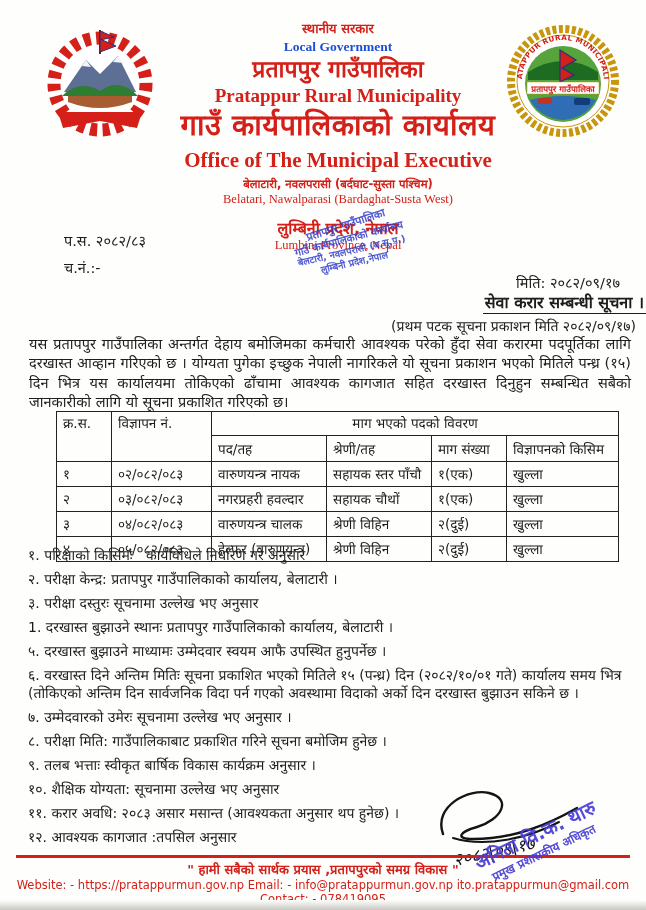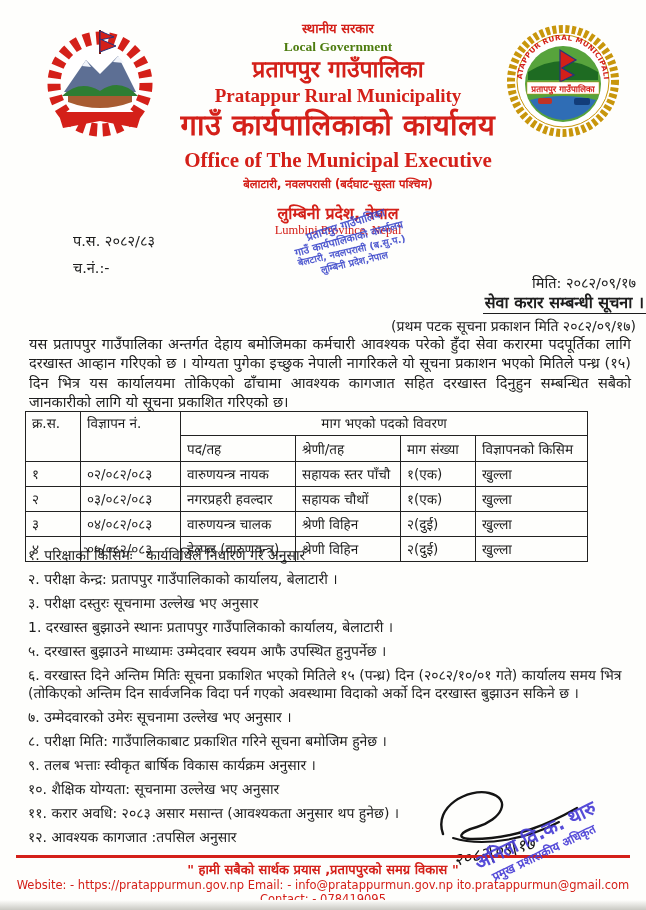--- a/index.html
+++ b/index.html
@@ -1,58 +1,58 @@
 <!DOCTYPE html>
 <html><head>
 <meta charset="utf-8">
 <style>
   html,body{margin:0;padding:0;background:#d8d8d2;}
   .page{position:relative;width:646px;height:910px;margin:0 auto;background:#fefefc;
         font-family:"DejaVu Sans",sans-serif;color:#1d1d1d;overflow:hidden;}
   .red{color:#d42019;}
-  .blue{color:#4d7c0f;}
+  .blue{color:#1d4ed8;}
   .serif{font-family:"Liberation Serif",serif;}
 
   
   .emblem-left{position:absolute;left:34px;top:26px;width:132px;height:114px;}
   .seal-right{position:absolute;left:502px;top:20px;width:122px;height:122px;}
   .header-center{position:absolute;left:168px;top:22px;width:340px;text-align:center;line-height:1.12;}
   .h-np-small{font-size:13px;font-weight:700;}
   .h-en-small{font-size:13.5px;font-weight:700;margin-top:2px;}
   .h-np-big{font-size:23px;font-weight:800;margin-top:3px;}
   .h-en-mid{font-size:19px;font-weight:700;margin-top:3px;}
   .h-np-huge{font-size:29px;font-weight:800;margin-top:2px;letter-spacing:.5px;}
   .h-en-big{font-size:21px;font-weight:700;margin-top:8px;}
   .h-addr-np{font-size:11.5px;font-weight:700;margin-top:5px;}
   .h-addr-en{font-size:12.5px;margin-top:1px;}
   .h-prov-np{font-size:16px;font-weight:700;margin-top:14px;}
   .h-prov-en{font-size:12.5px;margin-top:1px;}
 
   
-  .ref-left{position:absolute;left:73px;top:228px;font-size:14.5px;line-height:1.85;}
-  .ref-date{position:absolute;right:10px;top:272px;font-size:14.5px;margin-left:24px;}
+  .ref-left{position:absolute;left:64px;top:228px;font-size:14.5px;line-height:1.85;}
+  .ref-date{position:absolute;right:26px;top:272px;font-size:14.5px;margin-left:24px;}
 
   
   .round-stamp{position:absolute;left:262px;top:218px;width:176px;text-align:center;
                transform:rotate(-13deg);color:rgba(52,64,200,.85);font-weight:600;line-height:1.25;}
   .rs1{font-size:11px;transform:rotate(-5deg);}
   .rs2{font-size:10.5px;transform:rotate(-2deg);}
   .rs3{font-size:9.5px;}
   .rs4{font-size:9.5px;}
 
   
   .notice-title{position:absolute;left:0;top:291px;width:100%;text-align:right;font-size:16px;font-weight:700;}
   .notice-title span{border-bottom:1.6px solid #1d1d1d;padding:0 2px 1px;}
   .first-pub{position:absolute;right:10px;top:316px;font-size:14px;}
 
   
   .body-par{position:absolute;left:29px;right:15px;top:335px;font-size:14.5px;line-height:1.33;text-align:justify;}
 
   
-  table.vac{position:absolute;left:25px;top:411px;border-collapse:collapse;table-layout:fixed;padding-left:12px;}
+  table.vac{position:absolute;left:56px;top:411px;border-collapse:collapse;table-layout:fixed;padding-left:12px;}
   table.vac th,table.vac td{border:1.4px solid #222;font-size:13.5px;font-weight:400;
         padding:1px 6px;text-align:left;white-space:nowrap;overflow:hidden;}
   table.vac th.gc{text-align:center;margin-top:20px;}
   table.vac thead tr:first-child th{height:20px;vertical-align:top;padding-top:2px;}
   table.vac thead tr:last-child th{height:23px;}
   table.vac tbody td{height:22px;}
 
   
   .conditions{position:absolute;left:28px;top:546px;width:602px;}
   .cond{font-size:14px;line-height:1.32;margin-bottom:5.5px;}
@@ -117,20 +117,21 @@
   </div>
 
   <div class="header-center">
     <div class="h-np-small red">स्थानीय सरकार</div>
     <div class="h-en-small blue serif">Local Government</div>
     <div class="h-np-big red">प्रतापपुर गाउँपालिका</div>
     <div class="h-en-mid red serif">Pratappur Rural Municipality</div>
     <div class="h-np-huge red">गाउँ कार्यपालिकाको कार्यालय</div>
     <div class="h-en-big red serif">Office of The Municipal Executive</div>
     <div class="h-addr-np red">बेलाटारी, नवलपरासी (बर्दघाट-सुस्ता पश्चिम)</div>
+    <div class="h-addr-en red serif">Belatari, Nawalparasi (Bardaghat-Susta West)</div>
     <div class="h-prov-np red">लुम्बिनी प्रदेश, नेपाल</div>
     <div class="h-prov-en red serif">Lumbini Province, Nepal</div>
   </div>
 
   <div class="ref-left">
     <div>प.स. २०८२/८३</div>
     <div>च.नं.:-</div>
   </div>
   <div class="ref-date">मिति: २०८२/०९/१७</div>
 

